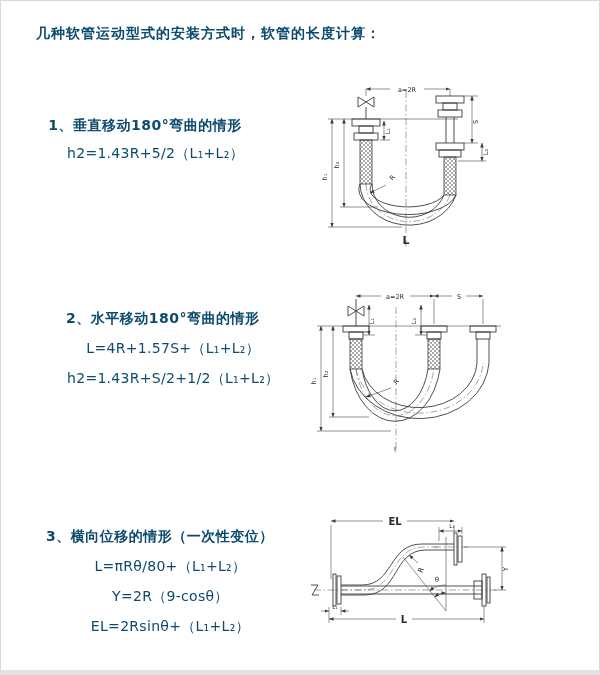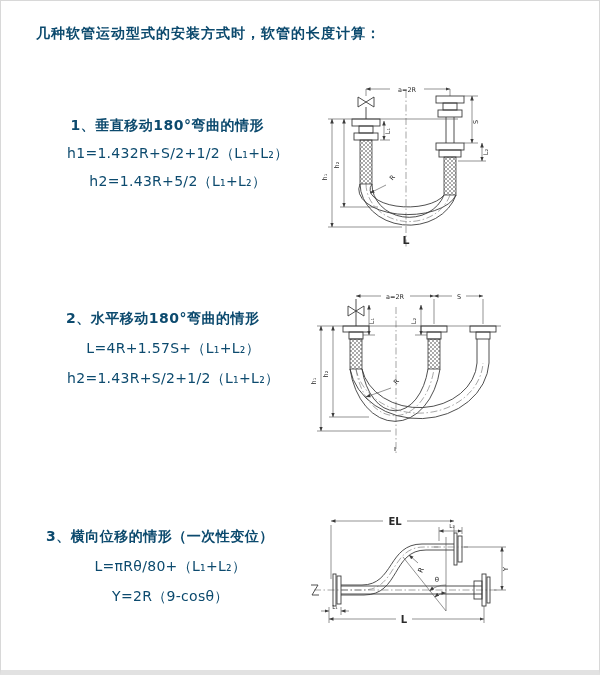--- a/index.html
+++ b/index.html
@@ -23,34 +23,34 @@
 </style>
 </head>
 <body>
 
 <div id="page">
 
   <div class="title">几种软管运动型式的安装方式时，软管的长度计算：</div>
 
   <div class="section sec1" style="top:110px;">
     <div class="line sec-heading">1、垂直移动180°弯曲的情形</div>
-    <div class="line formula">h1=1.432R+S/2+1/2（L₁+L₂）</div>
     <div class="line formula">h2=1.43R+5/2（L₁+L₂）</div>
   </div>
 
   <div class="section sec2" style="top:302px;">
     <div class="line sec-heading">2、水平移动180°弯曲的情形</div>
     <div class="line formula">L=4R+1.57S+（L₁+L₂）</div>
     <div class="line formula">h2=1.43R+S/2+1/2（L₁+L₂）</div>
   </div>
 
   <div class="section sec3" style="top:520px;">
     <div class="line sec-heading">3、横向位移的情形（一次性变位）</div>
     <div class="line formula">L=πRθ/80+（L₁+L₂）</div>
     <div class="line formula">Y=2R（9-cosθ）</div>
+    <div class="line formula">EL=2Rsinθ+（L₁+L₂）</div>
   </div>
 
   <svg style="left:305px;top:78px;" width="260" height="172" viewBox="0 0 260 172">
     <defs>
       <marker id="a1" viewBox="0 0 8 8" refX="7.5" refY="4" markerWidth="8" markerHeight="8" orient="auto-start-reverse">
         <path d="M0,1 L8,4 L0,7 z" fill="#3c3c3c"></path>
       </marker>
       <pattern id="h1p" width="4" height="4" patternUnits="userSpaceOnUse">
         <path d="M0,0 L4,4 M4,0 L0,4" stroke="#555" stroke-width="0.5"></path>
       </pattern>

